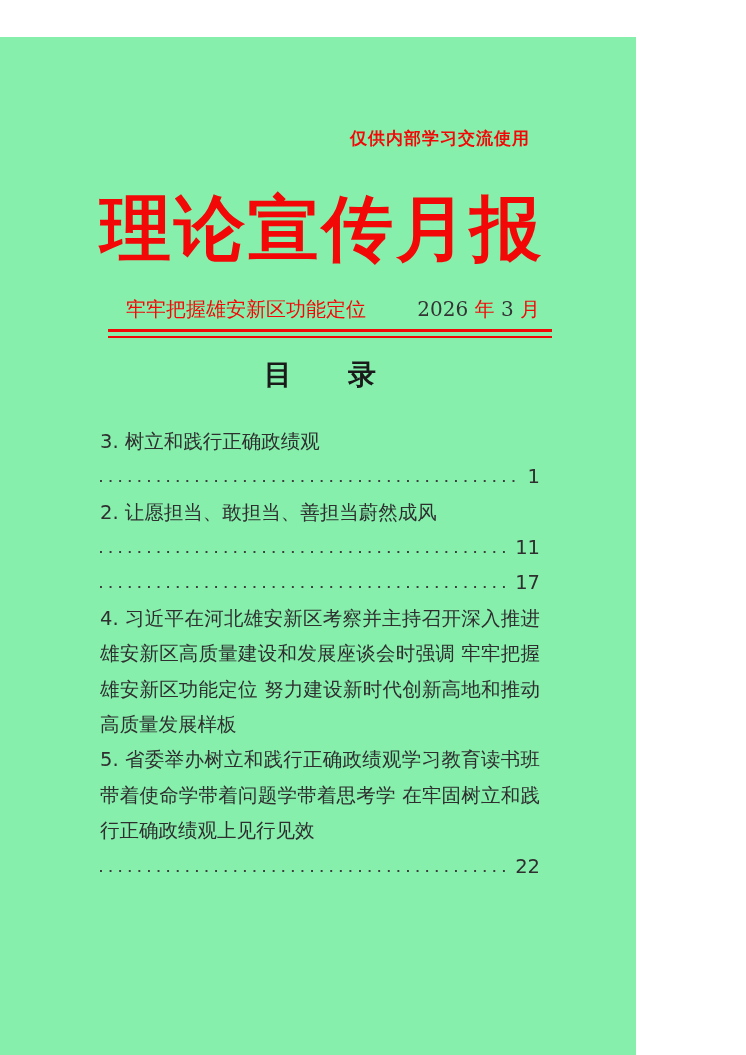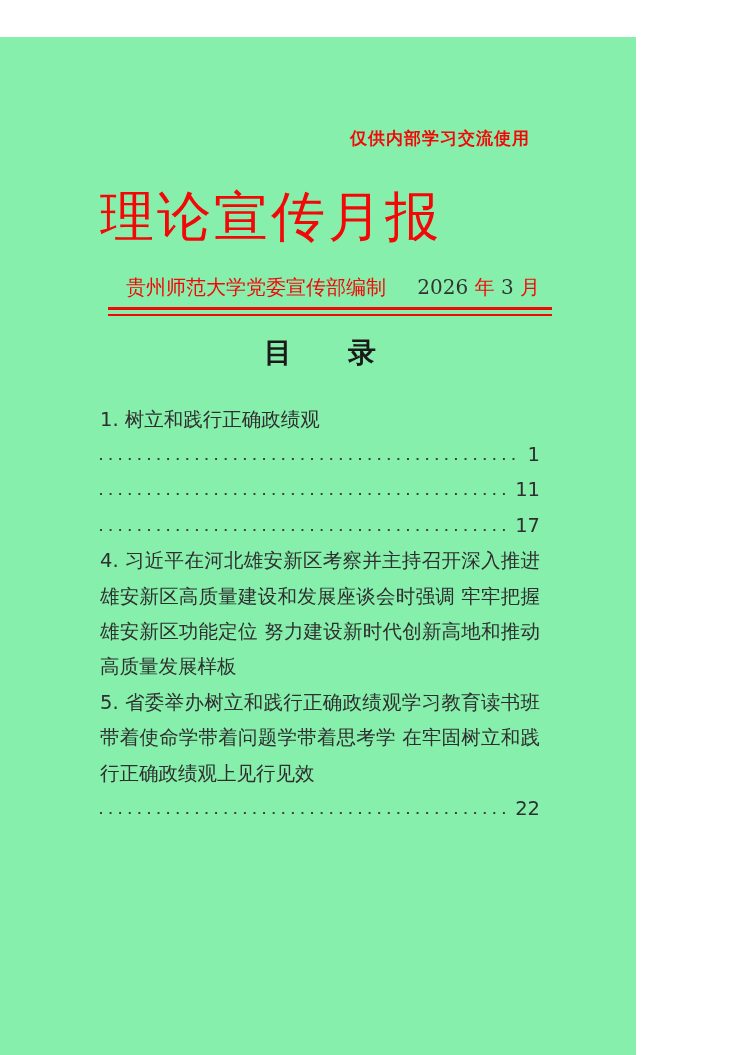--- a/index.html
+++ b/index.html
@@ -18,23 +18,23 @@
     margin-top: 90px;
     text-align: right;
     padding-right: 10px;
     font-size: 17px;
     font-weight: bold;
     color: #f30808;
     letter-spacing: 1px;
   }
   .doc-title {
     margin-top: 32px;
-    text-align: left;
-    font-size: 54px;
-    font-weight: normal;
+    text-align: right;
+    font-size: 71px;
+    font-weight: bold;
     color: #f30808;
     letter-spacing: 3px;
     line-height: 1.3;
     white-space: nowrap;
   }
   .issue-line {
     margin-top: 24px;
     text-align: center;
     font-size: 21px;
     color: #f30808;
@@ -99,40 +99,41 @@
 <body>
 
 <div class="page">
 
   <div class="notice">仅供内部学习交流使用</div>
 
   <div class="doc-title">理论宣传月报</div>
 
 
   <div class="masthead">
-    <span>贵州师范大学党委宣传部编制</span>
+    <span>牢牢把握雄安新区功能定位</span>
     <span>
       <span class="num">2026 </span><span>年 </span><span class="num">3 </span><span>月</span>
     </span>
   </div>
 
   <div class="rule-double"></div>
 
   <div class="toc-heading">目　　录</div>
 
   <div class="toc">
     <div class="toc-entry">
-      <div class="toc-title">1. 树立和践行正确政绩观</div>
+      <div class="toc-title">3. 树立和践行正确政绩观</div>
       <div class="toc-leader">
         <span class="leader-dots"></span>
         <span class="toc-page-num">1</span>
       </div>
     </div>
 
     <div class="toc-entry">
+      <div class="toc-title">2. 让愿担当、敢担当、善担当蔚然成风</div>
       <div class="toc-leader">
         <span class="leader-dots"></span>
         <span class="toc-page-num">11</span>
       </div>
     </div>
 
     <div class="toc-entry">
       <div class="toc-leader">
         <span class="leader-dots"></span>
         <span class="toc-page-num">17</span>

